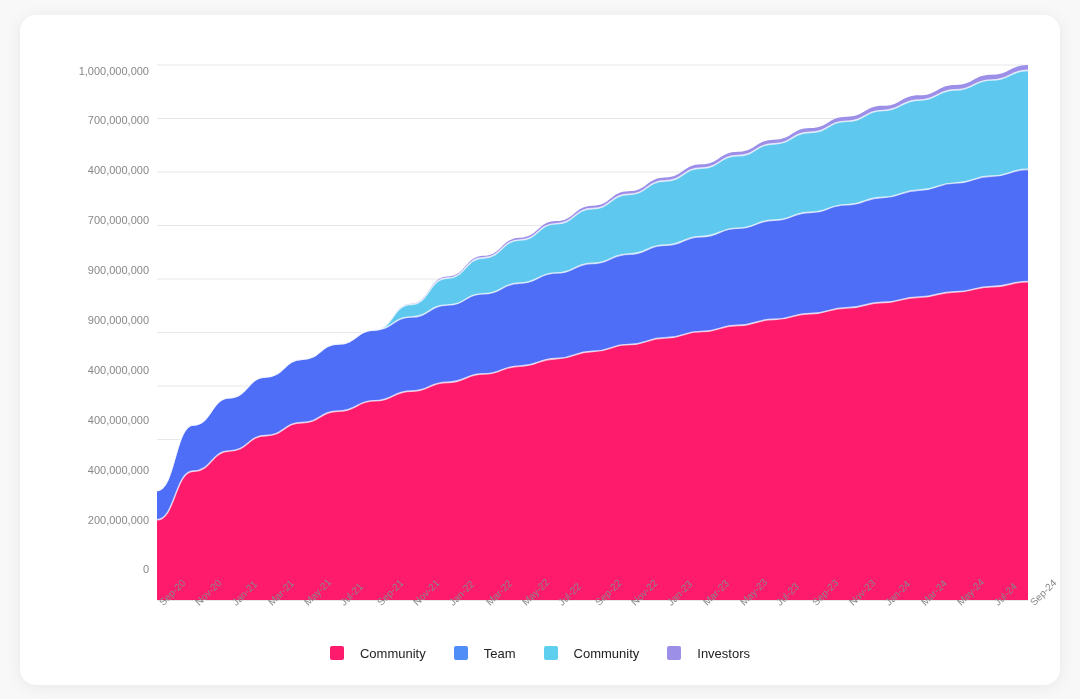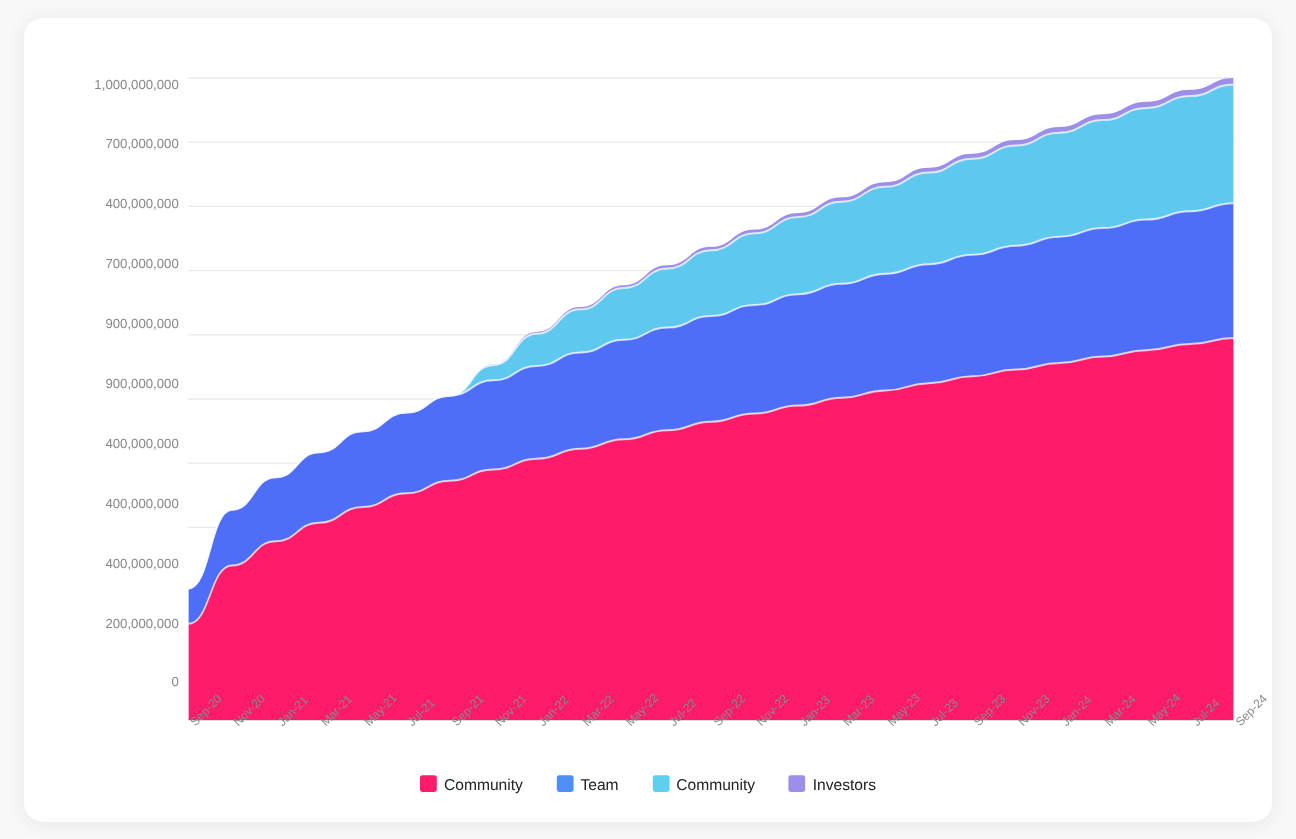--- a/index.html
+++ b/index.html
@@ -76,21 +76,21 @@
     .legend {
       display: flex;
       justify-content: center;
       gap: 28px;
       margin-top: 10px;
       align-items: center;
     }
     .legend-item {
       display: flex;
       align-items: center;
-      gap: 6px;
+      gap: 16px;
       font-size: 13px;
       color: #222;
     }
     .legend-color {
       width: 14px;
       height: 14px;
       border-radius: 2px;
       display: inline-block;
     }
     .grid-line {

